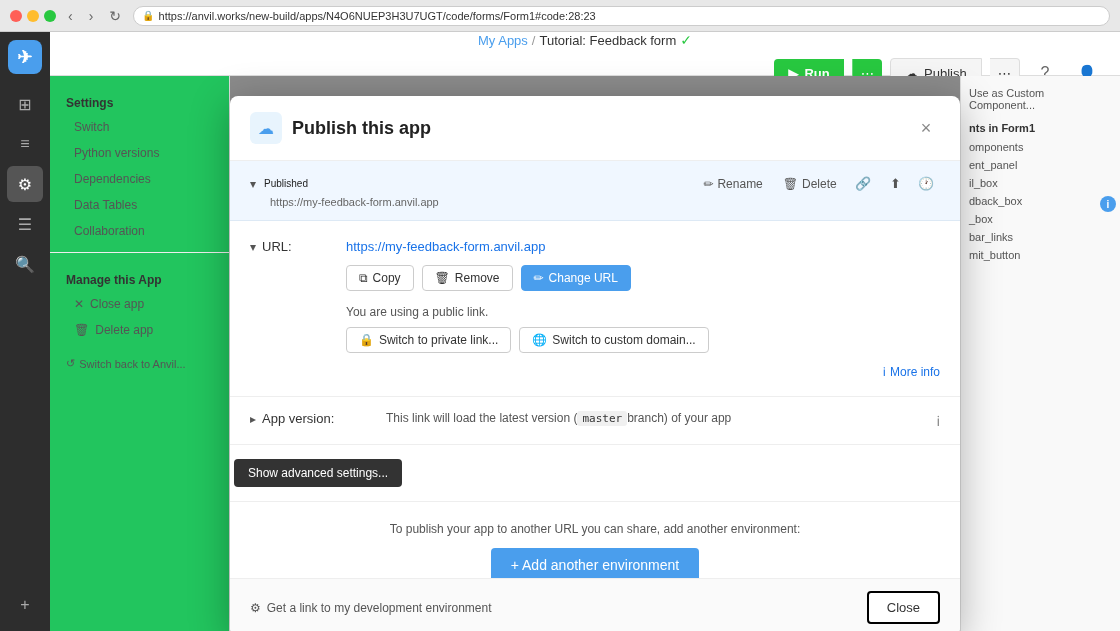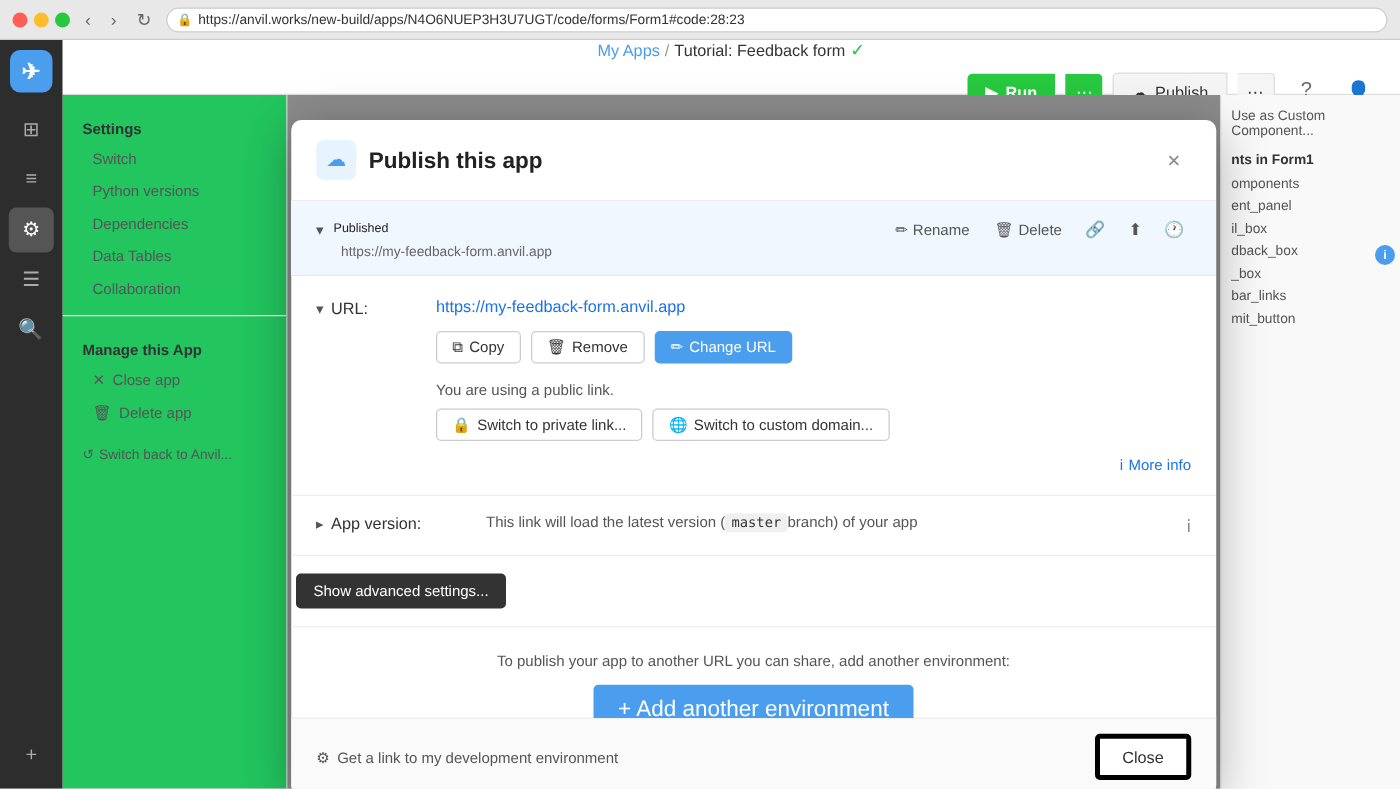--- a/index.html
+++ b/index.html
@@ -213,21 +213,21 @@
       color: #555;
       padding: 6px 16px;
       cursor: pointer;
       display: flex;
       align-items: center;
       gap: 4px;
     }
 
     
     .right-panel {
-      width: 144px;
+      width: 160px;
       background: #f9f9f9;
       border-left: 1px solid #ddd;
       padding: 8px;
       font-size: 11px;
       color: #555;
       overflow-y: auto;
     }
 
     
     .center-area {
@@ -487,21 +487,21 @@
       font-size: 12px;
       color: #555;
       margin-bottom: 12px;
     }
     .add-env-btn {
       background: #4a9eed;
       color: white;
       border: none;
       border-radius: 4px;
       padding: 9px 20px;
-      font-size: 18px;
+      font-size: 14px;
       font-weight: 500;
       cursor: pointer;
       display: inline-flex;
       align-items: center;
       gap: 6px;
     }
 
     
     .modal-dev-footer {
       display: flex;
@@ -513,21 +513,21 @@
     }
     .dev-link-text {
       font-size: 12px;
       color: #555;
       display: flex;
       align-items: center;
       gap: 6px;
     }
     .close-btn {
       background: white;
-      border: 4px solid #000000;
+      border: 2px solid #000000;
       border-radius: 4px;
       padding: 7px 18px;
       font-size: 13px;
       color: #333;
       cursor: pointer;
     }
 
     
     .right-panel-item {
       font-size: 11px;

